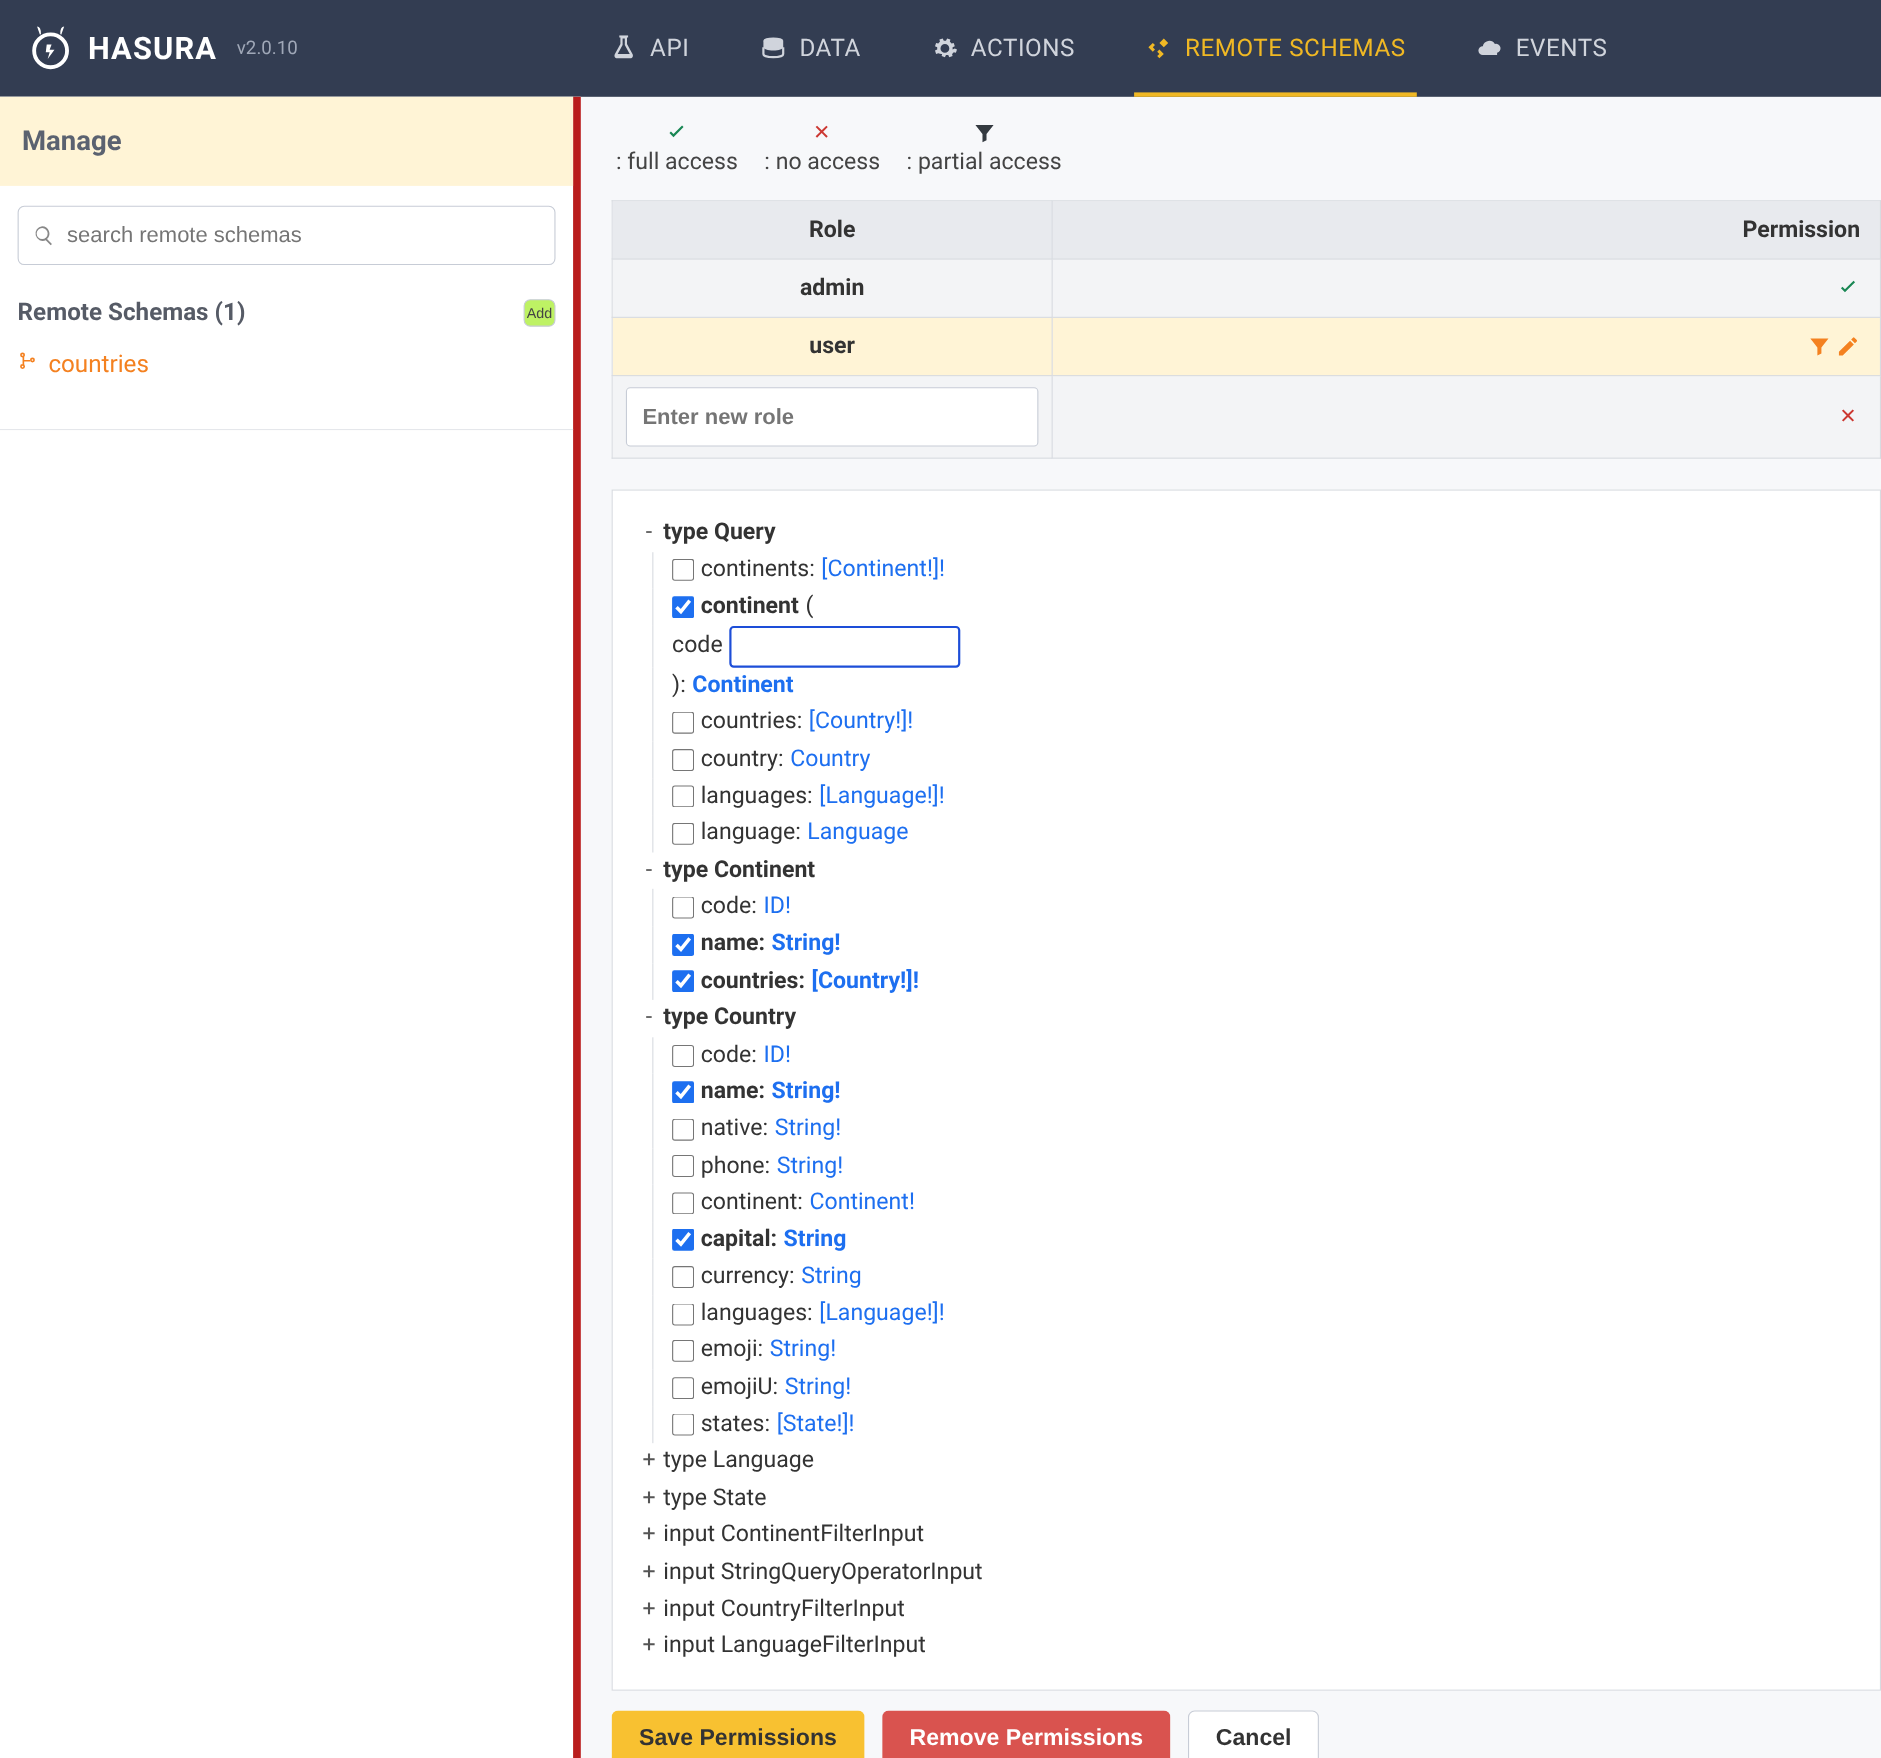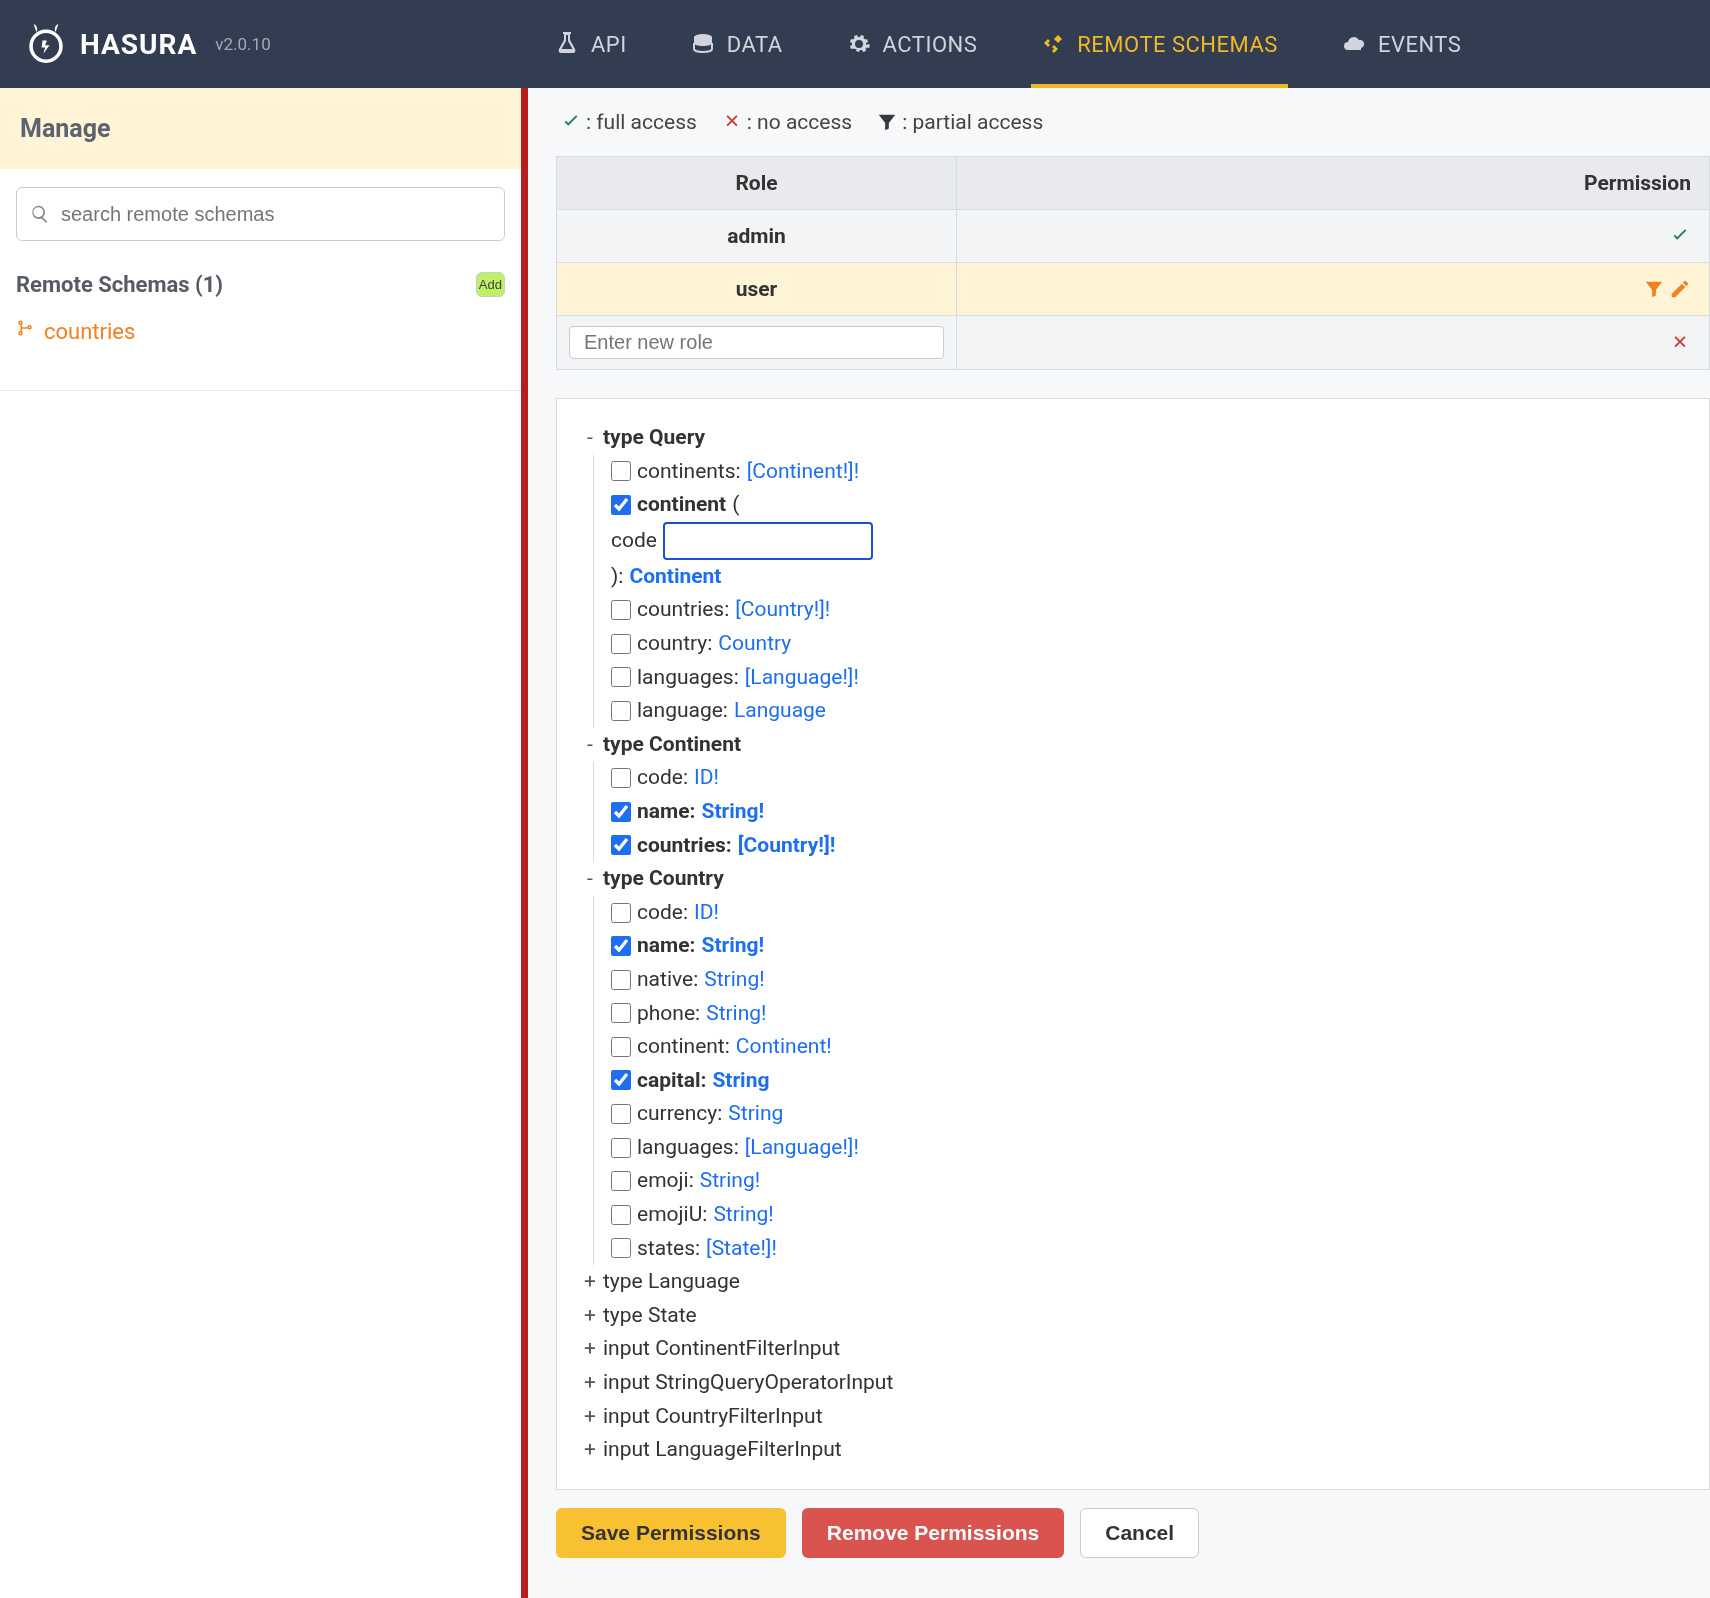--- a/index.html
+++ b/index.html
@@ -155,20 +155,21 @@
     align-items: center;
     gap: 24px;
     padding: 22px 32px;
     font-size: 21px;
     color: #444;
   }
   .legend-item {
     display: flex;
     align-items: center;
     gap: 4px;
+    flex-direction: column;
   }
   .legend svg.green { fill: #198754; }
   .legend svg.red { fill: #cc3832; }
   .legend svg.dark { fill: #343a40; }
   .perm-table {
     border-collapse: collapse;
     width: calc(100% - 28px);
     margin-left: 28px;
     background: #fff;
   }
@@ -199,27 +200,27 @@
   }
   .perm-cell-icons {
     display: flex;
     justify-content: flex-end;
     gap: 4px;
     align-items: center;
   }
   .perm-cell-icons svg { width: 22px; height: 22px; }
   .role-input {
     width: 100%;
-    height: 33px;
+    height: 54px;
     border: 1px solid #c7ccd6;
     border-radius: 4px;
     padding: 0 14px;
     font-size: 20px;
     background: #fff;
-    font-weight: 400;
+    font-weight: 700;
   }
   .perm-table td.input-cell { background: #f3f4f6; padding: 10px 12px; }
   .tree-panel {
     margin: 28px 0 0 28px;
     border: 1px solid #d8dbe0;
     background: #fff;
     padding: 22px 26px;
     font-size: 21px;
     line-height: 1.6;
   }

